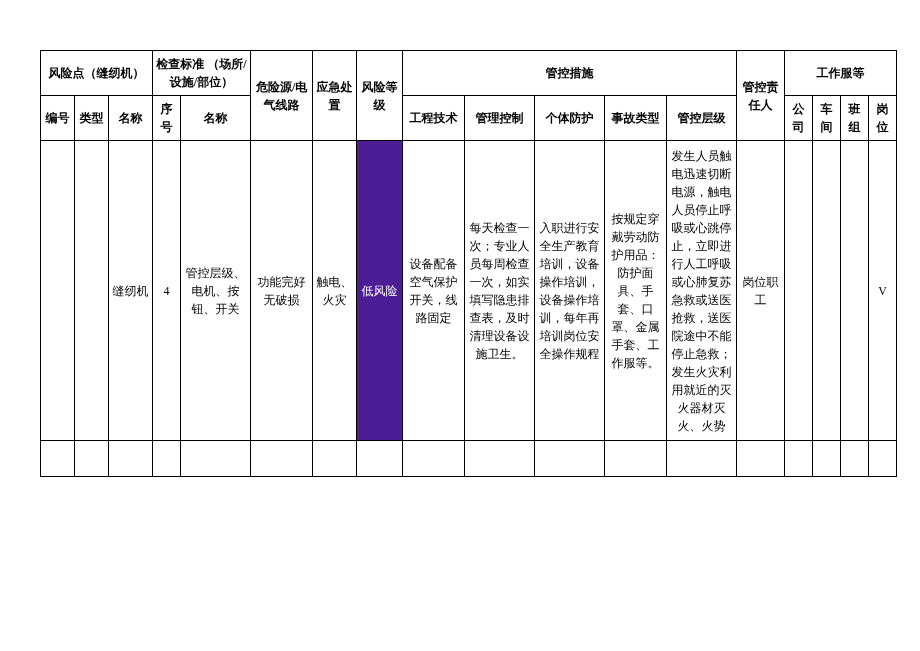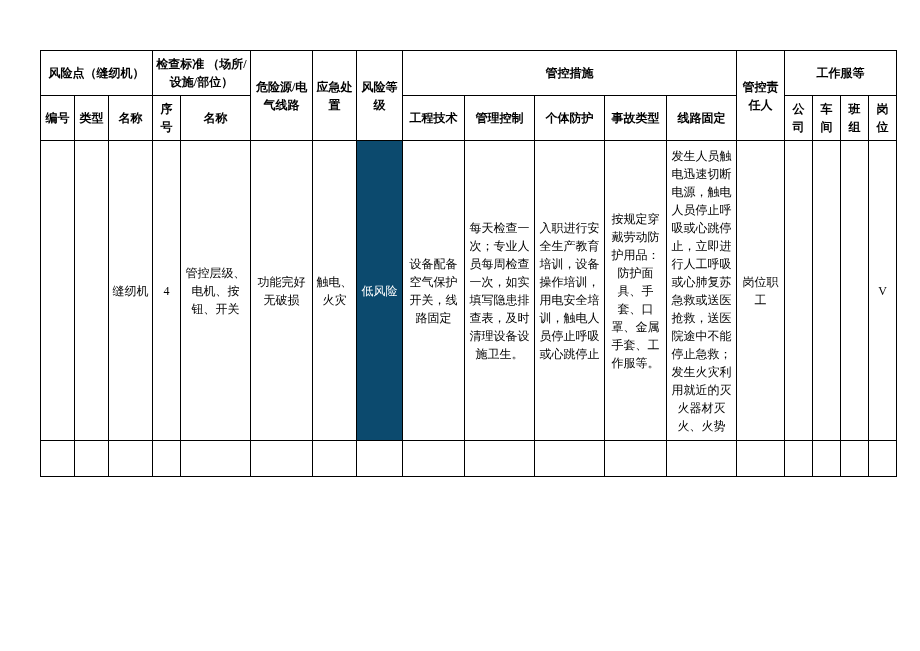--- a/index.html
+++ b/index.html
@@ -18,21 +18,21 @@
     th, td {
       border: 1px solid #000;
       text-align: center;
       vertical-align: middle;
       padding: 4px 2px;
       line-height: 1.5;
       word-wrap: break-word;
       overflow-wrap: break-word;
     }
     .risk-level-cell {
-      background: #0c4a6e;
+      background: #4c1d95;
       color: #ffffff;
     }
     .tall-row td { height: 300px; margin-top: 40px; }
     .empty-row td { height: 36px; }
     .col-narrow { width: 28px; }
     .col-small { width: 34px; }
     .col-med { width: 44px; }
     .col-name { width: 62px; }
     .col-wide { width: 70px; }
     .col-risk { width: 46px; }
@@ -77,40 +77,40 @@
     <tr>
       <th>编号</th>
       <th>类型</th>
       <th>名称</th>
       <th>序号</th>
       <th>名称</th>
       <th>工程技术</th>
       <th>管理控制</th>
       <th>个体防护</th>
       <th>事故类型</th>
-      <th>线路固定</th>
+      <th>管控层级</th>
       <th>公司</th>
       <th>车间</th>
       <th>班组</th>
       <th>岗位</th>
     </tr>
   </thead>
   <tbody>
     <tr class="tall-row">
       <td></td>
       <td></td>
       <td>缝纫机</td>
       <td>4</td>
       <td>管控层级、电机、按钮、开关</td>
       <td>功能完好无破损</td>
       <td>触电、火灾</td>
       <td class="risk-level-cell">低风险</td>
       <td>设备配备空气保护开关，线路固定</td>
       <td>每天检查一次；专业人员每周检查一次，如实填写隐患排查表，及时清理设备设施卫生。</td>
-      <td>入职进行安全生产教育培训，设备操作培训，用电安全培训，触电人员停止呼吸或心跳停止</td>
+      <td>入职进行安全生产教育培训，设备操作培训，设备操作培训，每年再培训岗位安全操作规程</td>
       <td>按规定穿戴劳动防护用品：防护面具、手套、口罩、金属手套、工作服等。</td>
       <td>发生人员触电迅速切断电源，触电人员停止呼吸或心跳停止，立即进行人工呼吸或心肺复苏急救或送医抢救，送医院途中不能停止急救；发生火灾利用就近的灭火器材灭火、火势</td>
       <td>岗位职工</td>
       <td></td>
       <td></td>
       <td></td>
       <td>V</td>
     </tr>
     <tr class="empty-row">
       <td></td>

